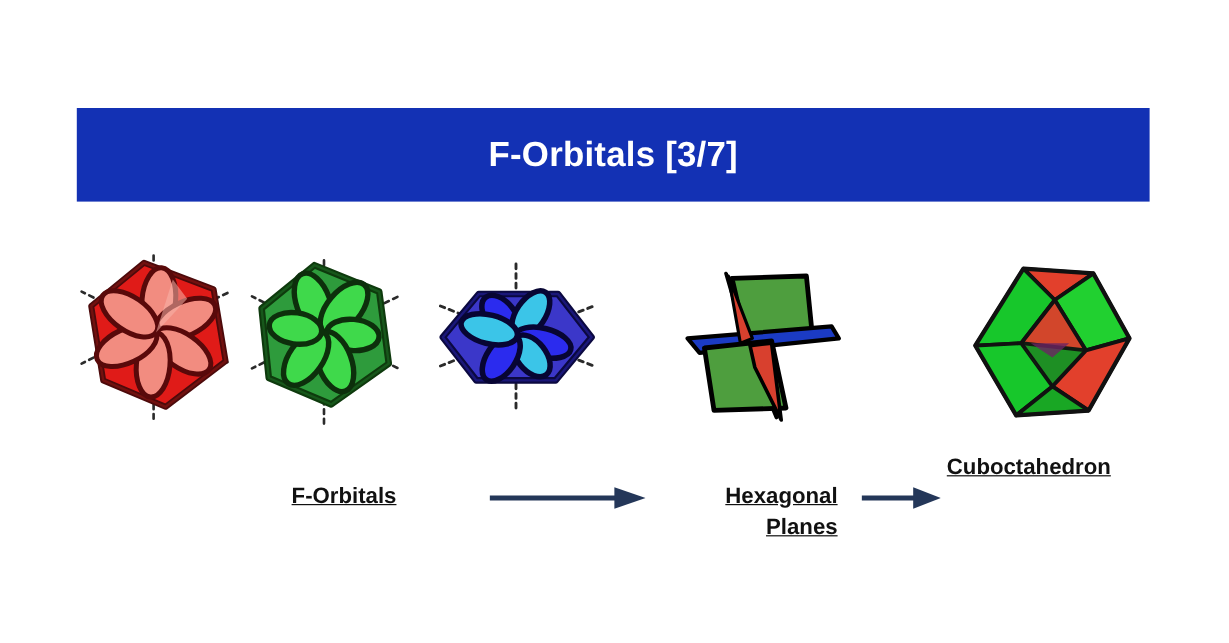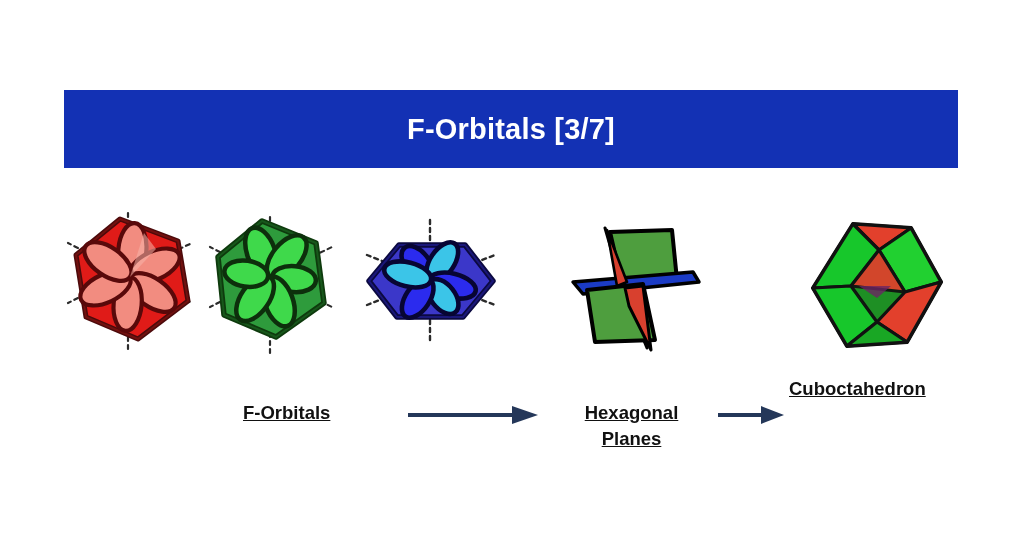--- a/index.html
+++ b/index.html
@@ -52,21 +52,21 @@
     position: absolute;
     font-size: 18.5px;
     font-weight: bold;
     color: #111111;
     font-family: "Liberation Sans", sans-serif;
     line-height: 26px;
     white-space: pre-line;
     text-decoration: underline;
   }
   #label-f-orbitals    { left: 243px; top: 400px; }
-  #label-hex-planes    { left: 565px; top: 400px; width: 133px; text-align: center; }
+  #label-hex-planes    { left: 565px; top: 400px; width: 133px; text-align: right; }
   #label-cuboctahedron { left: 789px; top: 376px; }
 
   
   .arrow {
     position: absolute;
   }
   #arrow-1 { left: 408px; top: 404px; width: 130px; height: 22px; }
   #arrow-2 { left: 718px; top: 404px; width: 66px;  height: 22px; }
   .arrow svg { display: block; width: 100%; height: 100%; }
 </style>

